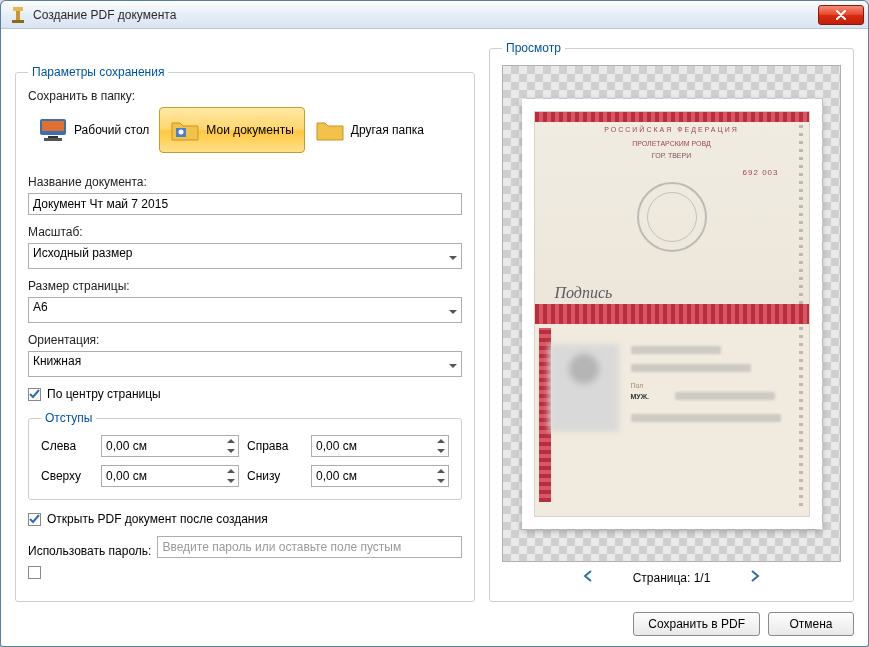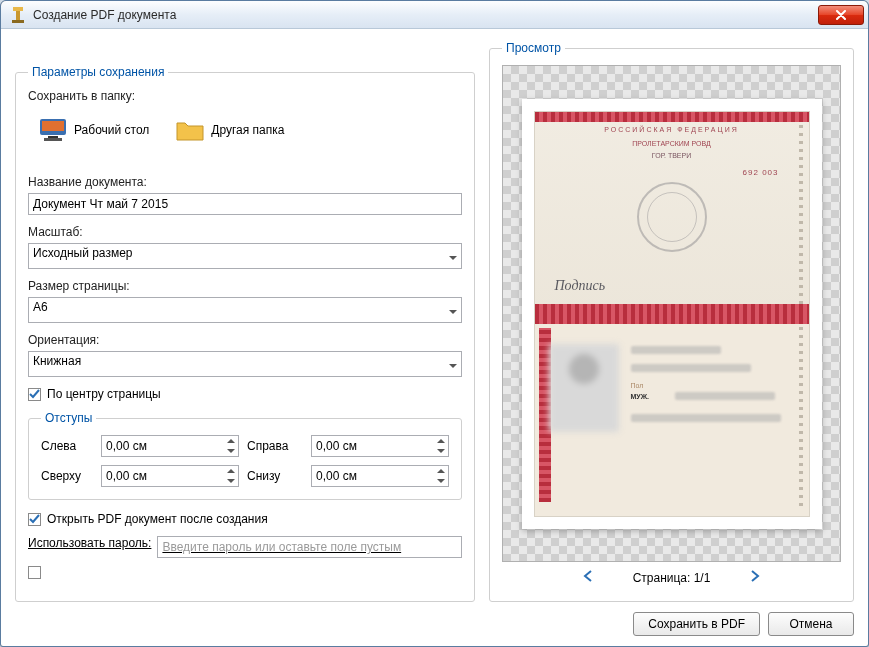--- a/index.html
+++ b/index.html
@@ -11,56 +11,56 @@
   .close-btn { width: 46px; height: 20px; border-radius: 3px; background: linear-gradient(to bottom, #f28d7b, #e7472a 48%, #d92a0e 52%, #c1200a); border: 1px solid #8a1a08; display: flex; align-items: center; justify-content: center; cursor: pointer; }
   .close-btn svg { width: 12px; height: 10px; }
   .body-area { padding: 12px 14px 10px 14px; background: #fff; height: calc(100% - 28px); display: flex; flex-direction: column; }
   .columns { flex: 1; display: flex; gap: 14px; }
   fieldset { border: 1px solid #cfcfcf; border-radius: 3px; padding: 10px 12px 12px 12px; position: relative; }
   fieldset > legend { padding: 0 4px; color: #0054a6; font-size: 12px; }
   .col-left { width: 460px; display: flex; flex-direction: column; margin-top: 24px; }
   .col-right { flex: 1; display: flex; flex-direction: column; }
   .label { color: #222; margin-bottom: 4px; display: block; }
   .row { margin-bottom: 10px; }
-  .folder-buttons { display: flex; gap: 6px; align-items: center; margin-bottom: 12px; }
+  .folder-buttons { display: flex; align-items: center; margin-bottom: 12px; }
   .folder-btn { display: flex; align-items: center; gap: 6px; padding: 6px 10px; height: 46px; border-radius: 4px; cursor: pointer; }
   .folder-btn.selected { background: linear-gradient(to bottom, #ffe9a8, #ffd76a 48%, #ffc83e 52%, #ffe08a); border: 1px solid #c69a2b; }
   .folder-btn .fb-icon { width: 30px; height: 26px; }
   .text-input { width: 100%; height: 22px; border: 1px solid #abadb3; padding: 2px 4px; background: #fff; }
   .text-input::placeholder { color: #9a9a9a; }
   .select { position: relative; }
   .select-display { width: 100%; height: 26px; border: 1px solid #abadb3; padding: 2px 18px 2px 4px; background: #fff; position: relative; cursor: pointer; }
   .select-arrow { position: absolute; right: 4px; top: 50%; transform: translateY(-50%); }
   .checkbox-row { display: flex; align-items: center; gap: 6px; margin-bottom: 10px; }
   .checkbox { width: 13px; height: 13px; border: 1px solid #8a8a8a; background: #fff; display: inline-flex; align-items: center; justify-content: center; cursor: pointer; }
   .checkbox.checked svg { display: block; }
   .checkbox svg { display: none; width: 11px; height: 11px; }
   .margins-grid { display: grid; grid-template-columns: 52px 1fr 56px 1fr; row-gap: 8px; column-gap: 8px; align-items: center; }
   .spinner { position: relative; }
   .spinner input { width: 100%; height: 22px; border: 1px solid #abadb3; padding: 2px 16px 2px 4px; }
   .spin-btns { position: absolute; right: 1px; top: 1px; bottom: 1px; width: 14px; display: flex; flex-direction: column; }
   .spin-btns div { flex: 1; display: flex; align-items: center; justify-content: center; cursor: pointer; }
-  .password-row { display: flex; align-items: flex-start; gap: 6px; margin-bottom: 8px; text-decoration: underline; }
+  .password-row { display: flex; align-items: flex-end; gap: 6px; margin-bottom: 8px; }
   .password-row .text-input { flex: 1; }
   .preview-box { flex: 1; border: 1px solid #b0b0b0; background: repeating-conic-gradient(#cfcfcf 0% 25%, #e9e9e9 0% 50%) 0 0 / 16px 16px; display: flex; align-items: center; justify-content: center; padding: 14px; }
   .page-card { width: 300px; height: 430px; background: #fff; box-shadow: 0 2px 6px rgba(0,0,0,.25); display: flex; align-items: center; justify-content: center; padding: 12px; }
   .passport { width: 100%; height: 100%; background: #f3efe8; border: 1px solid #d8d2c6; position: relative; overflow: hidden; }
   .pass-top { height: 50%; background: linear-gradient(to bottom, #f1ece2, #ece6da); position: relative; }
   .pass-bottom { height: 50%; background: #f1eade; position: relative; }
   .red-band { position: absolute; left: 0; right: 0; height: 10px; background: repeating-linear-gradient(90deg, #b82e3d 0 4px, #d85665 4px 8px); }
   .red-band.top1 { top: 0; }
   .red-band.mid1 { bottom: 0; }
   .red-band.mid2 { top: 0; }
   .pass-header { position: absolute; top: 14px; left: 0; right: 0; text-align: center; color: #a04552; font-size: 7px; letter-spacing: 2px; }
   .pass-sub1 { position: absolute; top: 28px; left: 0; right: 0; text-align: center; color: #a04552; font-size: 7px; }
   .pass-sub2 { position: absolute; top: 40px; left: 0; right: 0; text-align: center; color: #7a5560; font-size: 7px; }
   .pass-num { position: absolute; top: 56px; right: 30px; color: #a04552; font-size: 8px; letter-spacing: 1px; }
   .stamp { position: absolute; top: 70px; left: 50%; transform: translateX(-50%); width: 70px; height: 70px; border: 2px solid rgba(100,100,110,.35); border-radius: 50%; }
   .stamp::after { content: ''; position: absolute; inset: 8px; border: 1px solid rgba(100,100,110,.3); border-radius: 50%; }
-  .sig { position: absolute; bottom: 20px; left: 20px; font-style: italic; color: #5a5a60; font-size: 14px; font-family: cursive; }
+  .sig { position: absolute; bottom: 12px; left: 20px; font-style: italic; color: #5a5a60; font-size: 16px; font-family: cursive; }
   .photo { position: absolute; top: 30px; left: 14px; width: 70px; height: 88px; background: #d9d9d9; filter: blur(3px); border-radius: 2px; }
   .photo::after { content: ''; position: absolute; top: 10px; left: 50%; transform: translateX(-50%); width: 30px; height: 30px; background: #b5b5b5; border-radius: 50%; }
   .red-vert { position: absolute; top: 14px; bottom: 14px; width: 12px; background: repeating-linear-gradient(0deg, #b82e3d 0 4px, #d85665 4px 8px); }
   .red-vert.l { left: 4px; }
   .perf { position: absolute; right: 6px; top: 10px; bottom: 10px; width: 4px; background: repeating-linear-gradient(0deg, #c0b8aa 0 3px, transparent 3px 8px); }
   .pass-field { position: absolute; color: #a86; font-size: 7px; left: 96px; }
   .blur-line { background: rgba(170,170,170,.5); height: 8px; border-radius: 2px; filter: blur(1px); }
   .pager { display: flex; align-items: center; justify-content: center; gap: 40px; padding: 8px 0 4px; text-align: center; }
   .pager-arrow { cursor: pointer; color: #2a6fb5; }
   .footer-buttons { display: flex; justify-content: flex-end; gap: 8px; padding-top: 10px; }
@@ -99,20 +99,30 @@
             <div class="folder-btn">
               <span class="fb-icon">
                 <svg viewBox="0 0 30 26">
                     <rect x="2" y="2" width="26" height="16" rx="2" fill="#3a6fb0"></rect>
                     <rect x="4" y="4" width="22" height="10" fill="#e07030"></rect>
                     <rect x="10" y="19" width="10" height="2" fill="#333"></rect>
                     <rect x="6" y="21" width="18" height="3" fill="#555"></rect>
                   </svg>
               </span>
               <span>Рабочий стол</span>
+            </div>
+            <div class="folder-btn selected">
+              <span class="fb-icon">
+                <svg viewBox="0 0 30 26">
+                    <path d="M2 6 h8 l3 3 h15 v14 h-26 z" fill="#f3c24a" stroke="#c4952a"></path>
+                    <rect x="6" y="11" width="10" height="9" fill="#4a7fd0"></rect>
+                    <circle cx="11" cy="15" r="2.5" fill="#fff"></circle>
+                  </svg>
+              </span>
+              <span>Мои документы</span>
             </div>
             <div class="folder-btn">
               <span class="fb-icon">
                 <svg viewBox="0 0 30 26">
                     <path d="M2 6 h8 l3 3 h15 v14 h-26 z" fill="#f3c24a" stroke="#c4952a"></path>
                   </svg>
               </span>
               <span>Другая папка</span>
             </div>
           </div>

